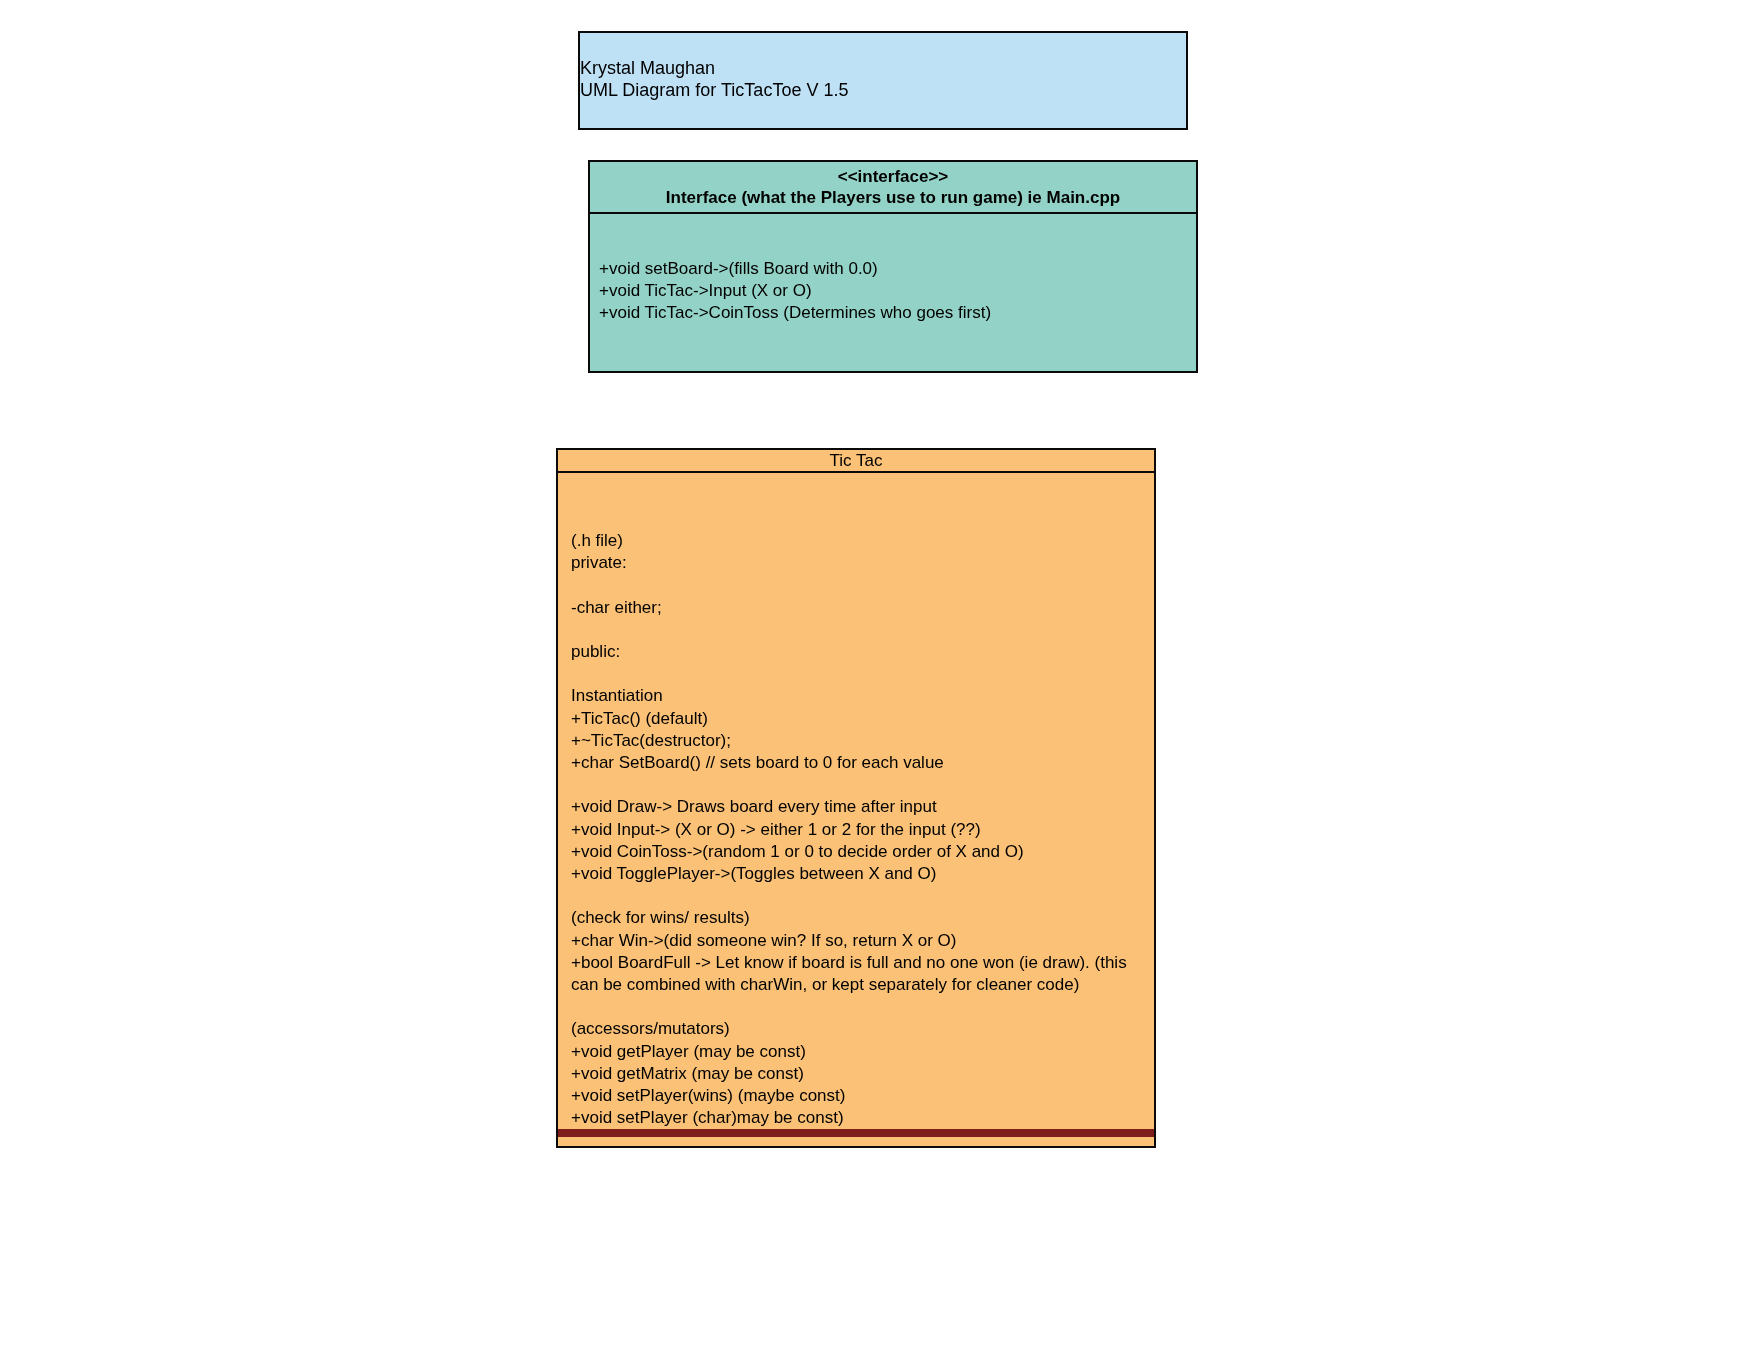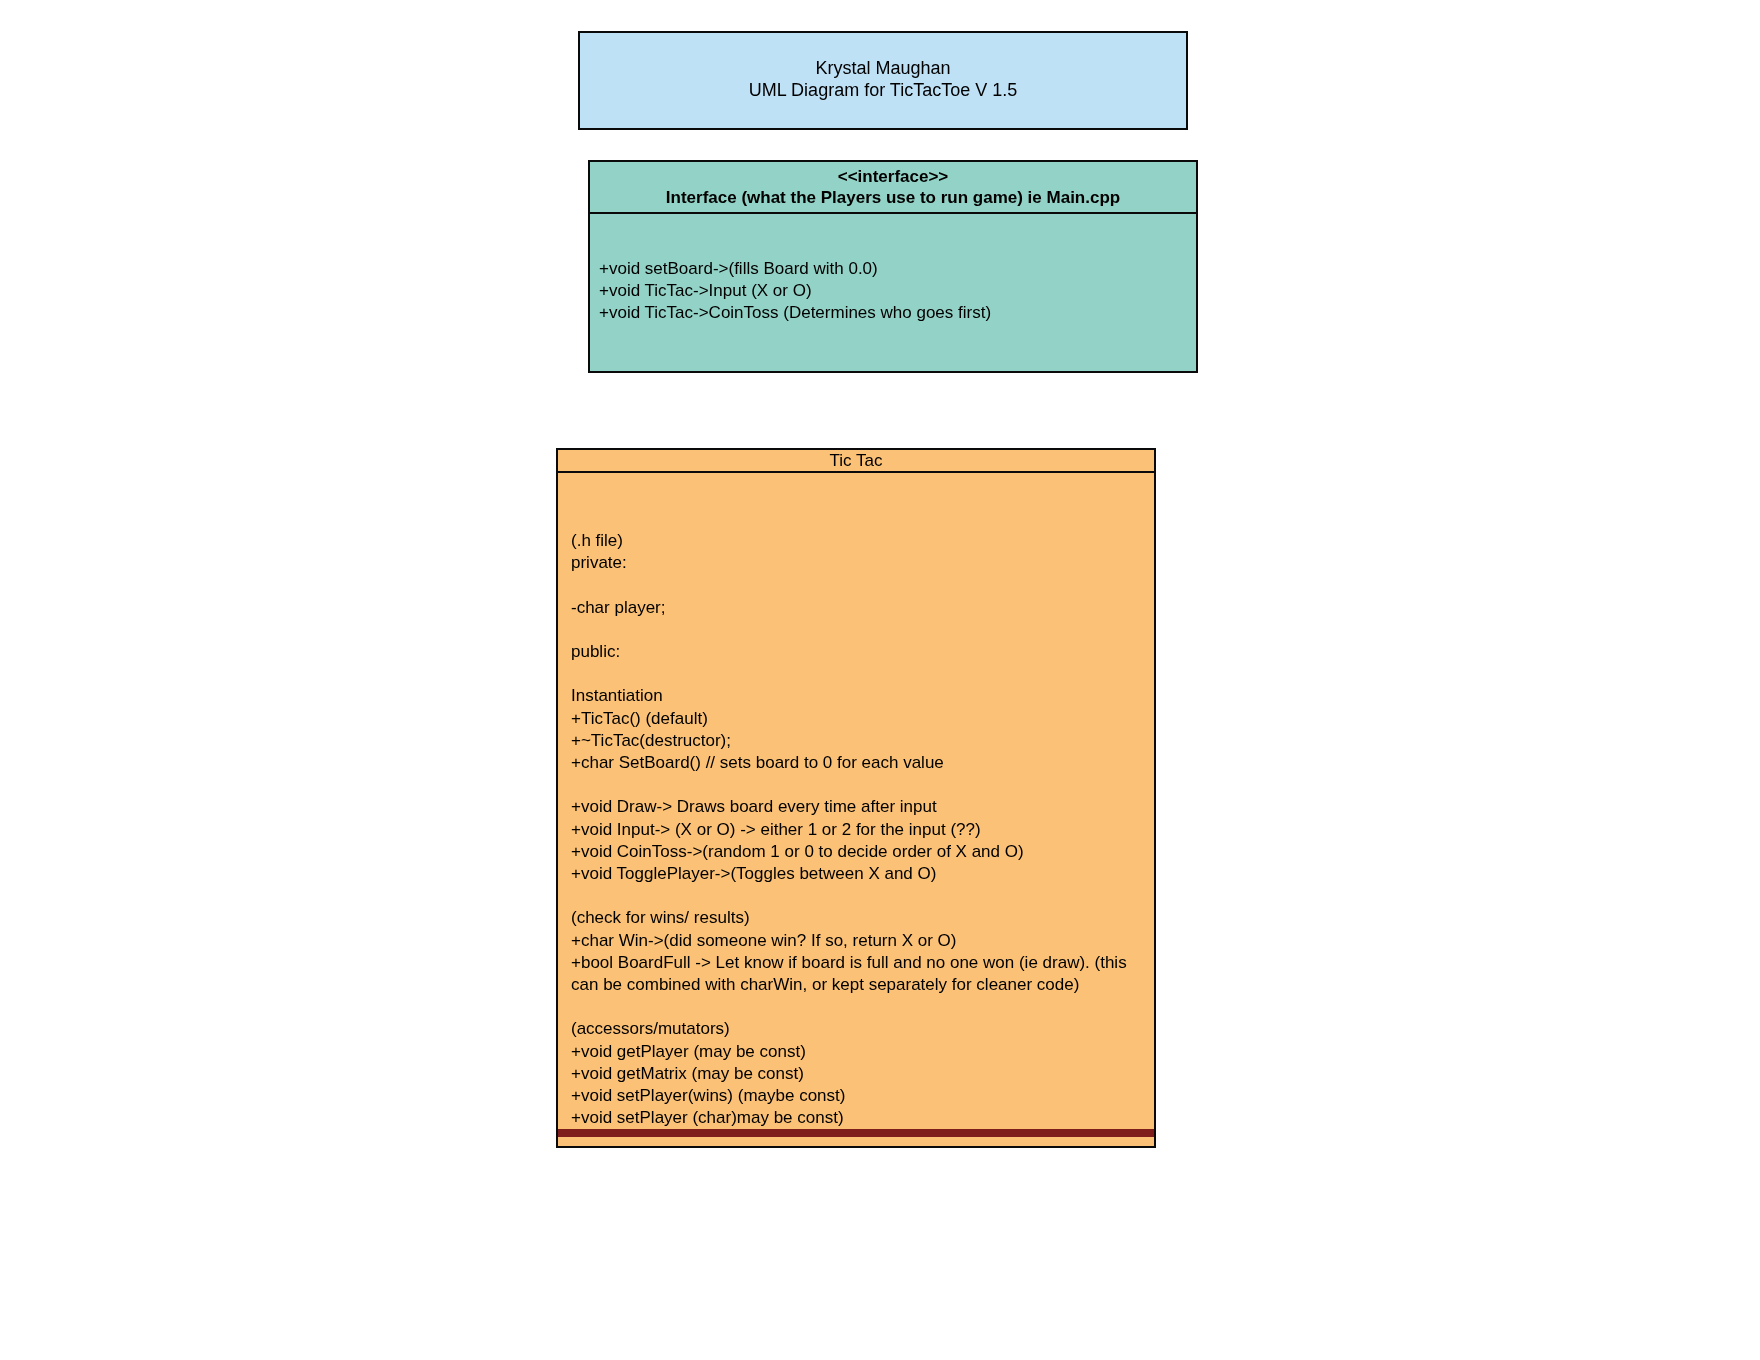--- a/index.html
+++ b/index.html
@@ -31,21 +31,21 @@
 
   
   #title-box {
     left: 578px;
     top: 31px;
     width: 610px;
     height: 99px;
     background: #bfe1f6;
     display: flex;
     flex-direction: column;
-    align-items: center;
+    align-items: flex-start;
     justify-content: flex-start;
     padding-top: 24px;
   }
   #title-box .line {
     font-size: 18px;
     line-height: 22px;
     text-align: center;
     white-space: pre;
   }
 
@@ -153,21 +153,21 @@
   </div>
 
   <div class="uml-box" id="class-box">
     <div class="compartment-head">
       <div class="line">Tic Tac</div>
     </div>
     <div class="compartment-body">
       <div class="line blank">(.h file)</div>
       <div class="line blank">private:</div>
       <div class="line blank">&nbsp;</div>
-      <div class="line blank">-char player;</div>
+      <div class="line blank">-char either;</div>
       <div class="line blank">&nbsp;</div>
       <div class="line blank">public:</div>
       <div class="line blank">&nbsp;</div>
       <div class="line blank">Instantiation</div>
       <div class="line blank">+TicTac() (default)</div>
       <div class="line blank">+~TicTac(destructor);</div>
       <div class="line blank">+char SetBoard() // sets board to 0 for each value</div>
       <div class="line blank">&nbsp;</div>
       <div class="line blank">+void Draw-&gt; Draws board every time after input</div>
       <div class="line blank">+void Input-&gt; (X or O) -&gt; either 1 or 2 for the input (??)</div>

